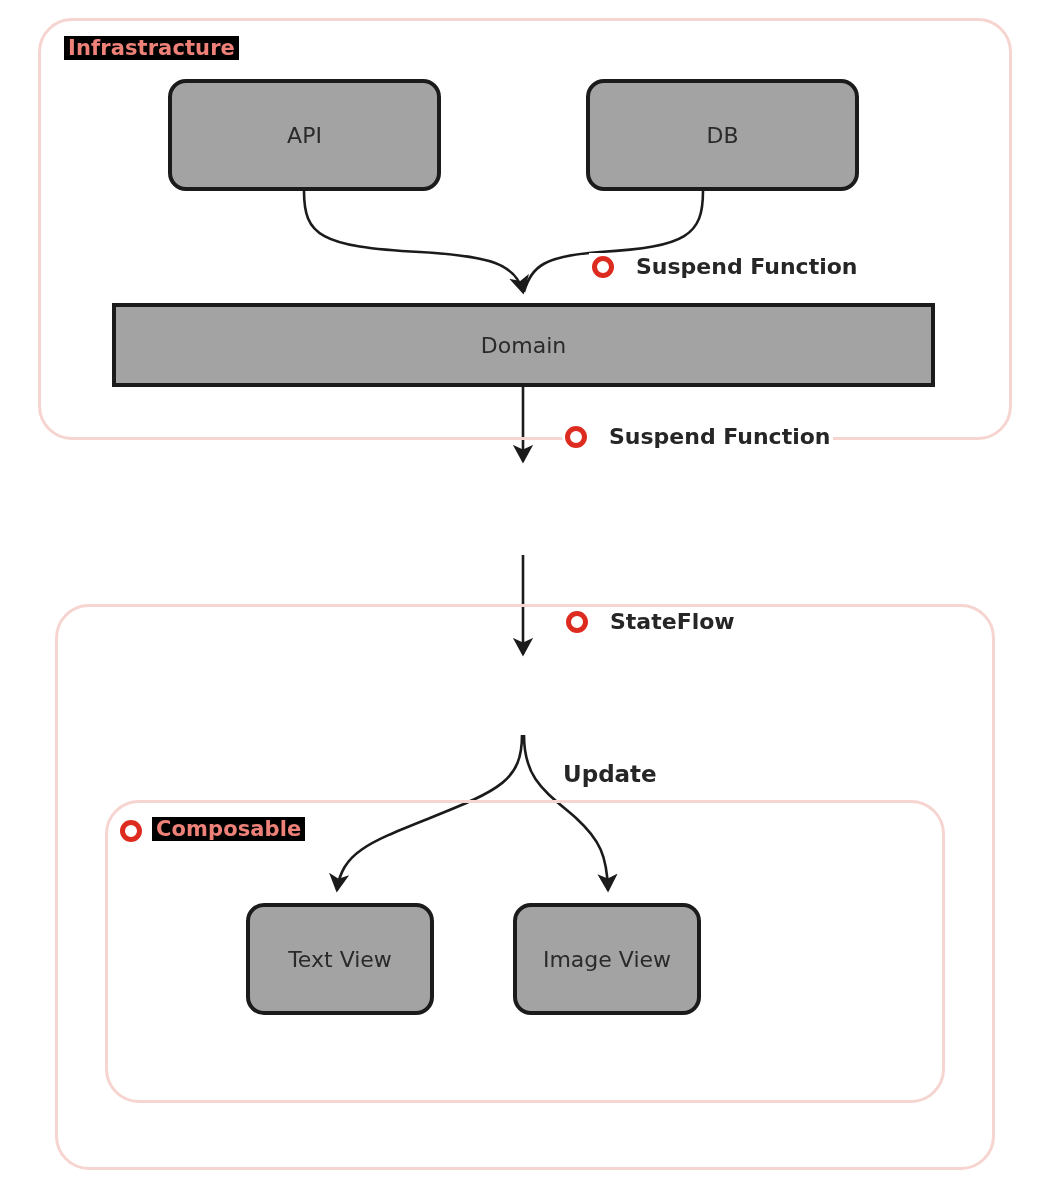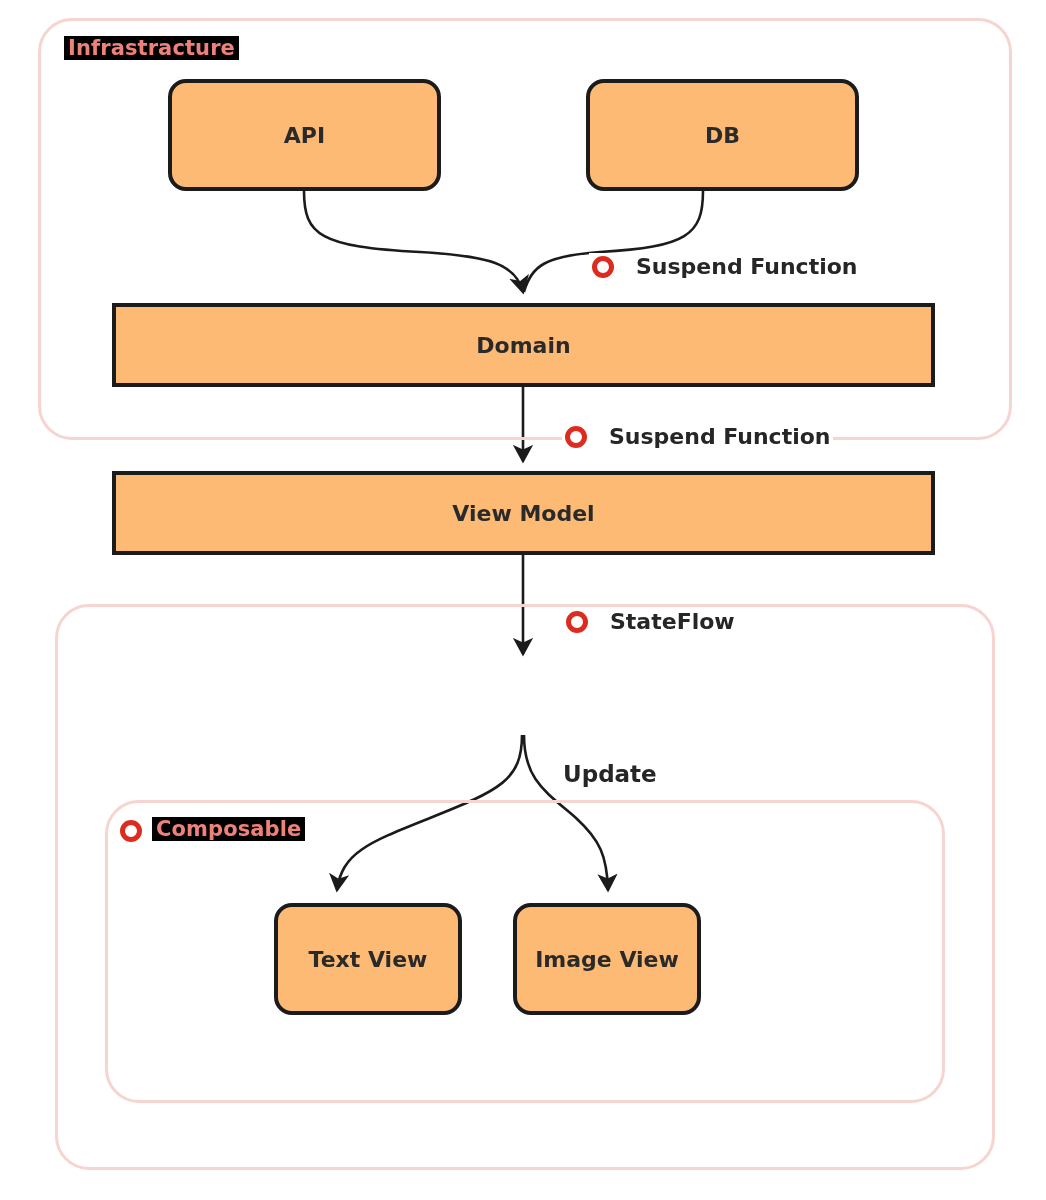--- a/index.html
+++ b/index.html
@@ -70,41 +70,40 @@
   }
   #label-composable {
     left: 152px;
     top: 817px;
   }
   
   .node {
     position: absolute;
     box-sizing: border-box;
     border: 4px solid #1b1b1b;
-    background: #fdba74;
+    background: #a3a3a3;
     display: flex;
     align-items: center;
     justify-content: center;
     color: #2a2a2a;
     font-size: 22px;
     white-space: nowrap;
-    font-weight: bold;
   }
   .node.rounded {
     border-radius: 18px;
   }
   .node.sharp {
     border-radius: 0px;
   }
   #node-api   { left: 168px; top: 79px;  width: 273px; height: 112px; }
   #node-db    { left: 586px; top: 79px;  width: 273px; height: 112px; text-align: center; }
   #node-domain{ left: 112px; top: 303px; width: 823px; height: 84px;  }
   #node-viewmodel { left: 112px; top: 471px; width: 823px; height: 84px; }
   #node-view  { left: 112px; top: 664px; width: 823px; height: 70px;  }
-  #node-textview  { left: 246px; top: 903px; width: 188px; height: 112px; margin-left: 28px; }
+  #node-textview  { left: 246px; top: 903px; width: 188px; height: 112px; }
   #node-imageview { left: 513px; top: 903px; width: 188px; height: 112px; }
 
   
   .edge-annotation {
     position: absolute;
     display: flex;
     align-items: center;
     gap: 22px;
     white-space: nowrap;
     background: #ffffff;
@@ -173,23 +172,20 @@
   </div>
 
   <div class="node rounded" id="node-db">
     <span>DB</span>
   </div>
 
   <div class="node sharp" id="node-domain">
     <span>Domain</span>
   </div>
 
-  <div class="node sharp" id="node-viewmodel">
-    <span>View Model</span>
-  </div>
 
 
   <div class="node rounded" id="node-textview">
     <span>Text View</span>
   </div>
 
   <div class="node rounded" id="node-imageview">
     <span>Image View</span>
   </div>
 

